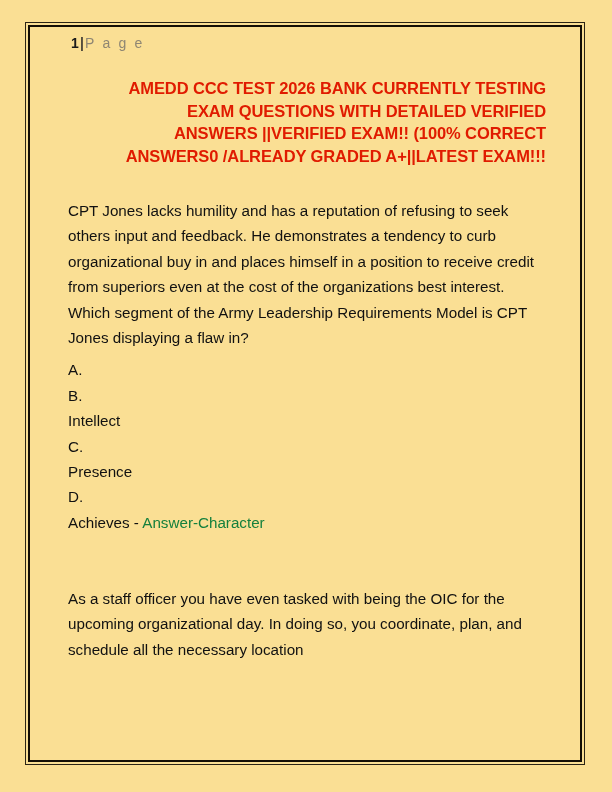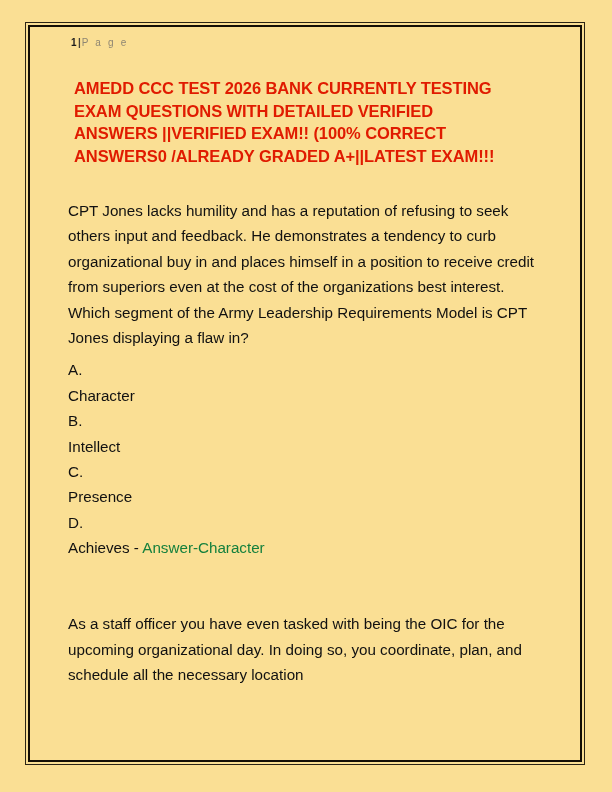--- a/index.html
+++ b/index.html
@@ -40,21 +40,21 @@
     left: 0;
     top: 0;
     right: 0;
     bottom: 0;
     padding: 10px 28px 0 38px;
     box-sizing: border-box;
   }
 
   
   .doc-header {
-    font-size: 10px;
+    font-size: 14px;
     line-height: 12px;
     margin: 0 0 0 3px;
     white-space: nowrap;
   }
   .doc-header .page-num {
     font-weight: bold;
     color: #1a1a1a;
     letter-spacing: 0.3px;
   }
   .doc-header .sep {
@@ -63,21 +63,21 @@
     margin: 0 1px;
   }
   .doc-header .page-word {
     color: #8e8673;
     letter-spacing: 2.2px;
   }
 
   
   .doc-title {
     margin: 28px 6px 0 6px;
-    text-align: left;
+    text-align: right;
     color: #e01b00;
     font-weight: bold;
     font-size: 16.5px;
     line-height: 22.5px;
     letter-spacing: -0.1px;
   }
   .doc-title .tline { display: block; white-space: nowrap; }
 
   
   .doc-body {
@@ -118,21 +118,20 @@
         <span class="tline">ANSWERS0 /ALREADY GRADED A+||LATEST EXAM!!!</span>
       </div>
 
       <div class="doc-body">
 
         <p class="para question">CPT Jones lacks humility and has a reputation of refusing to seek others input and feedback. He demonstrates a tendency to curb organizational buy in and places himself in a position to receive credit from superiors even at the cost of the organizations best interest. Which segment of the Army Leadership Requirements Model is CPT Jones displaying a flaw in?</p>
 
         <div class="opt-gap"></div>
 
         <p class="opt">A.</p>
-        <p class="opt">Character</p>
 
         <p class="opt">B.</p>
         <p class="opt">Intellect</p>
 
         <p class="opt">C.</p>
         <p class="opt">Presence</p>
 
         <p class="opt">D.</p>
         <p class="opt"><span>Achieves - </span><span class="answer-text">Answer-Character</span></p>
 

